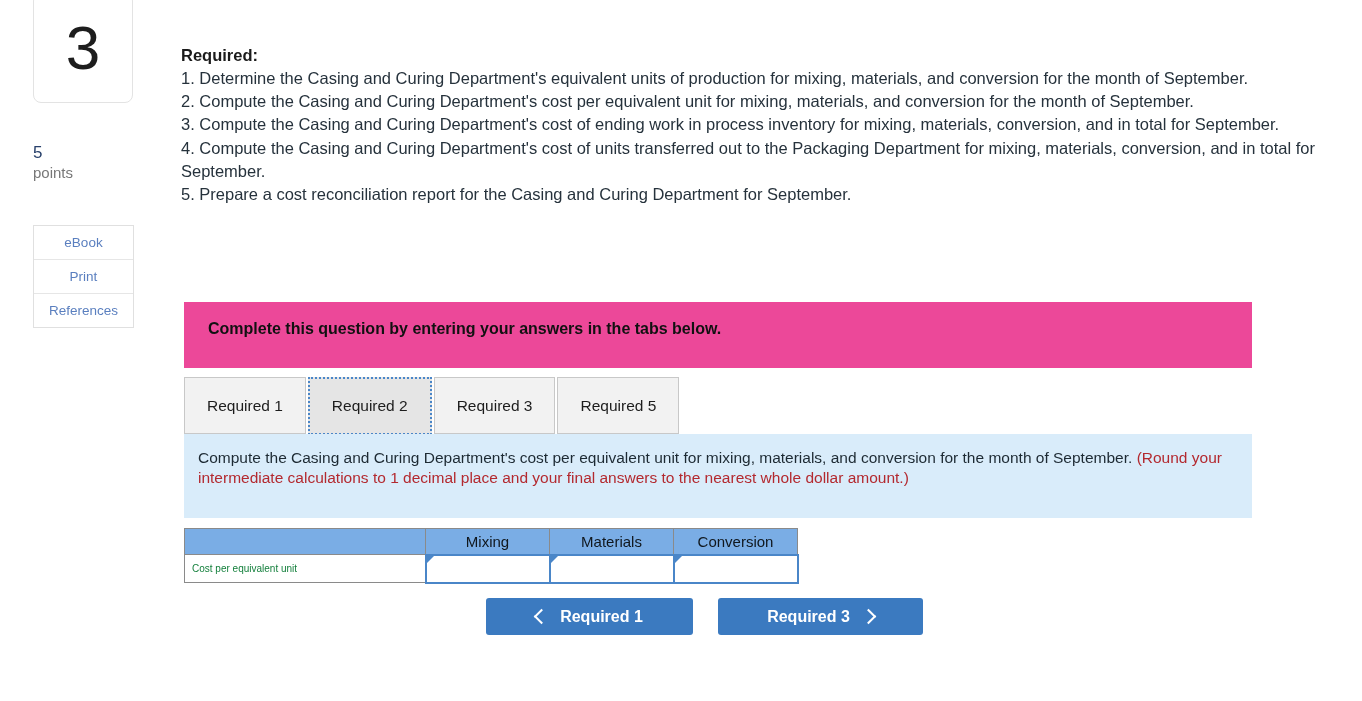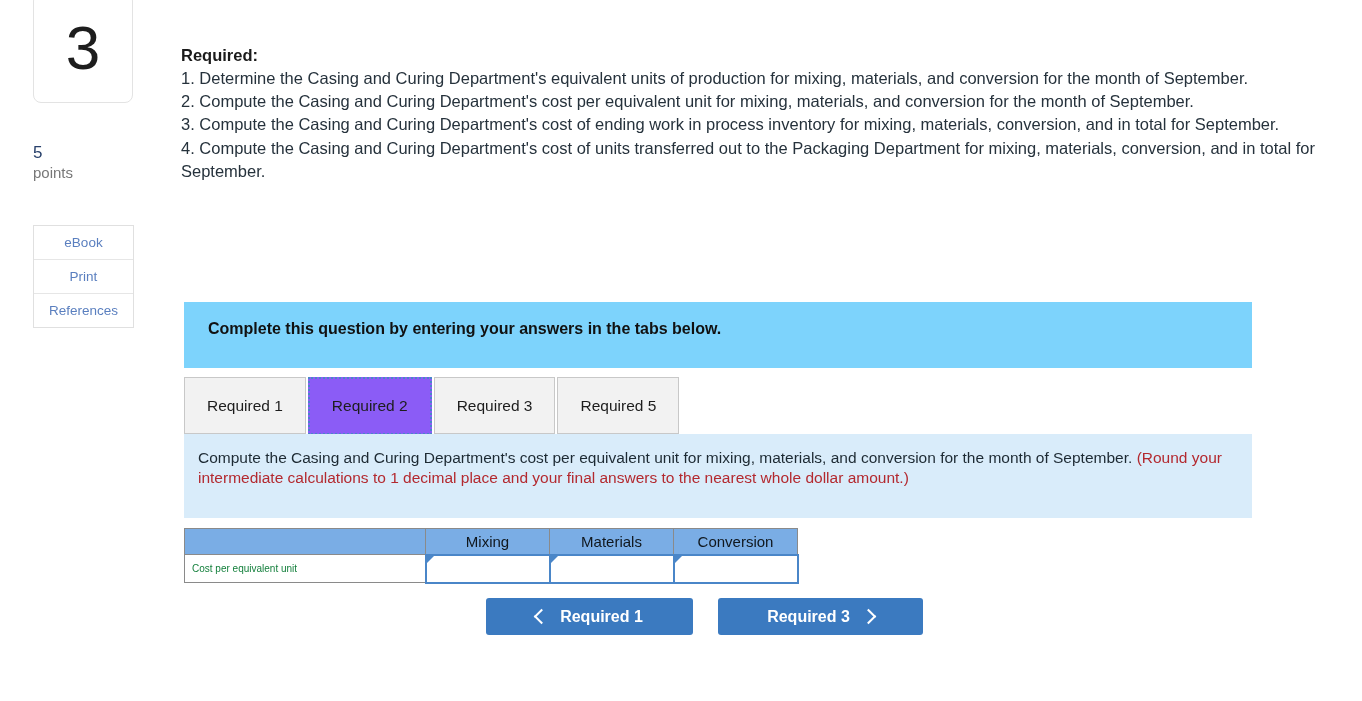--- a/index.html
+++ b/index.html
@@ -109,21 +109,21 @@
   }
   .req-list p { margin: 0; }
 
   
   .gray-banner {
     position: absolute;
     left: 5px;
     top: 302px;
     width: 1068px;
     height: 66px;
-    background: #7dd3fc;
+    background: #ec4899;
     box-sizing: border-box;
   }
   .gray-banner span {
     position: absolute;
     left: 24px;
     top: 18px;
     font-size: 16px;
     font-weight: bold;
     color: #111111;
   }
@@ -145,21 +145,21 @@
     display: flex;
     align-items: center;
     justify-content: center;
     font-size: 15.5px;
     color: #1d1d1d;
     margin-right: 2px;
     cursor: pointer;
     padding: 0 22px;
   }
   .tab.active {
-    background: #8b5cf6;
+    background: #e5e5e5;
     border: 2px dotted #4a86c8;
     height: 58px;
     color: #1d1d1d;
   }
 
   
   .blue-panel {
     position: absolute;
     left: 5px;
     top: 434px;
@@ -302,20 +302,21 @@
 
 <div class="main">
 
   <div class="required-head">Required:</div>
 
   <div class="req-list">
     <p>1. Determine the Casing and Curing Department's equivalent units of production for mixing, materials, and conversion for the month of September.</p>
     <p>2. Compute the Casing and Curing Department's cost per equivalent unit for mixing, materials, and conversion for the month of September.</p>
     <p>3. Compute the Casing and Curing Department's cost of ending work in process inventory for mixing, materials, conversion, and in total for September.</p>
     <p>4. Compute the Casing and Curing Department's cost of units transferred out to the Packaging Department for mixing, materials, conversion, and in total for September.</p>
+    <p>5. Prepare a cost reconciliation report for the Casing and Curing Department for September.</p>
   </div>
 
   <div class="gray-banner">
     <span>Complete this question by entering your answers in the tabs below.</span>
   </div>
 
   <div class="tabstrip">
     <div class="tab">Required 1</div>
     <div class="tab active">Required 2</div>
     <div class="tab">Required 3</div>

